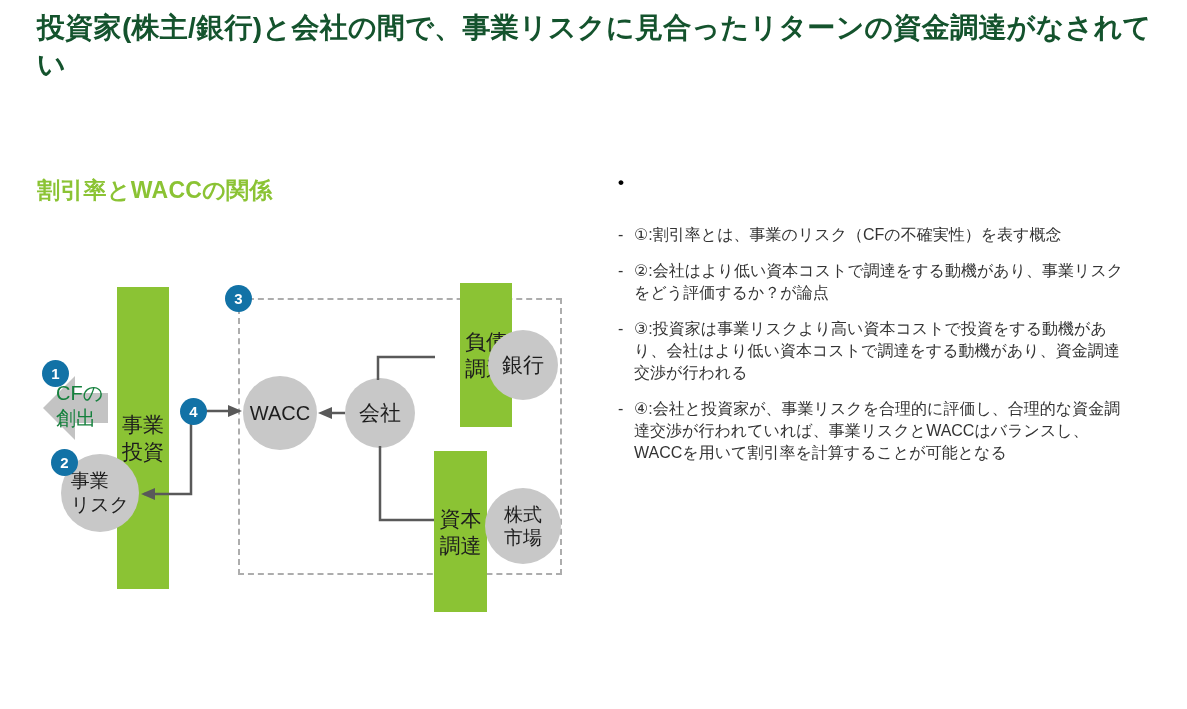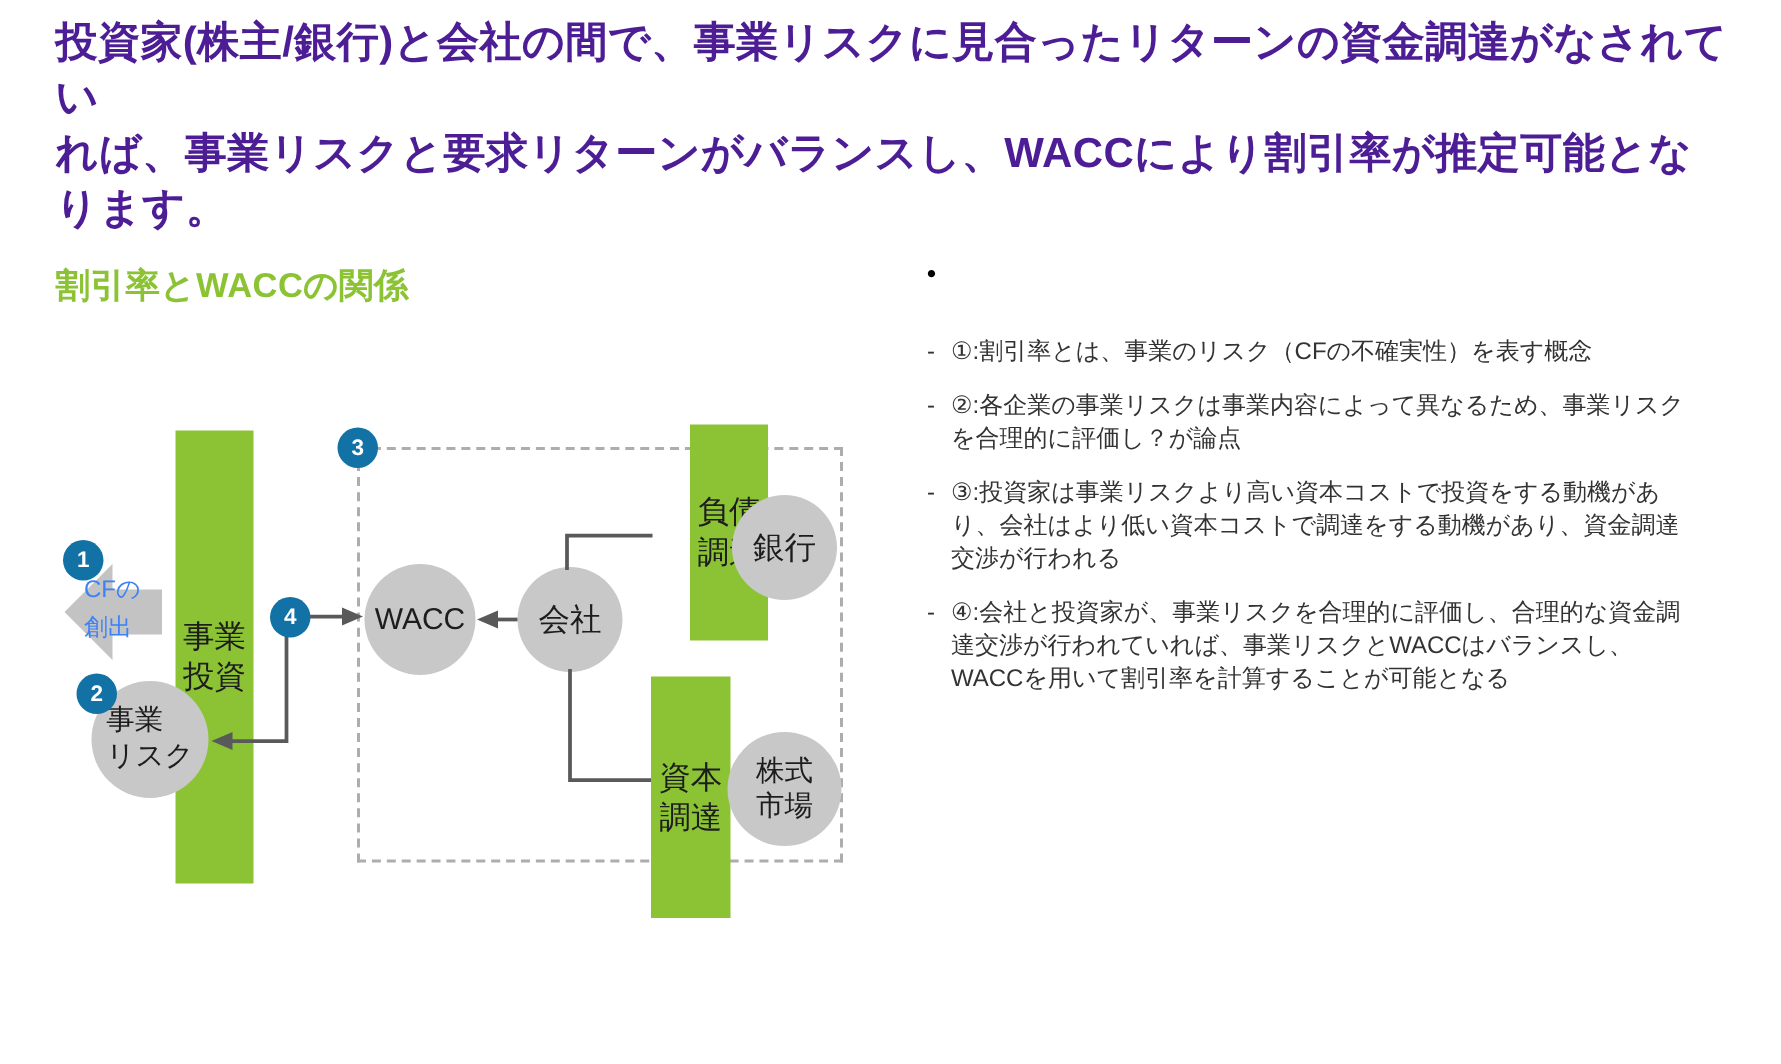--- a/index.html
+++ b/index.html
@@ -5,21 +5,21 @@
   html,body{margin:0;padding:0;}
   body{
     width:1187px;height:709px;background:#ffffff;position:relative;overflow:hidden;
     font-family:"Liberation Sans","DejaVu Sans",sans-serif;
   }
   .abs{position:absolute;}
 
   
   .header{
     left:37px;top:9px;width:1116px;
-    font-size:28px;font-weight:bold;color:#4c1d95;line-height:37px;letter-spacing:.3px;
+    font-size:28px;font-weight:bold;color:#14532d;line-height:37px;letter-spacing:.3px;
   }
 
   
   .section-title{
     left:37px;top:127px;font-size:23px;font-weight:bold;color:#8BC334;letter-spacing:.3px;margin-top:48px;
   }
 
   
   .dashed-box{left:238px;top:298px;width:320px;height:273px;border:2px dashed #ADADAD;z-index:1;}
   .bar{background:#8BC334;z-index:2;display:flex;align-items:center;justify-content:center;}
@@ -32,21 +32,21 @@
         z-index:3;text-align:left;color:#1d1d1d;}
   .node-label{white-space:pre-line;}
   .node-risk{left:61px;top:454px;width:78px;height:78px;font-size:19px;line-height:24px;}
   .node-wacc{left:243px;top:376px;width:74px;height:74px;font-size:20px;}
   .node-company{left:345px;top:378px;width:70px;height:70px;font-size:21px;}
   .node-bank{left:488px;top:330px;width:70px;height:70px;font-size:21px;}
   .node-stock{left:485px;top:488px;width:76px;height:76px;font-size:19px;line-height:23px;font-family:Liberation Serif, serif;}
 
   .connectors{left:0;top:0;z-index:4;pointer-events:none;}
 
-  .cf-label{left:56px;top:381px;width:60px;font-size:16px;line-height:25px;color:#3b82f6;
+  .cf-label{left:56px;top:381px;width:60px;font-size:20px;line-height:25px;color:#15803d;
             white-space:pre-line;z-index:5;}
 
   .badge{width:27px;height:27px;border-radius:50%;background:#1272A6;color:#ffffff;
          font-size:15px;font-weight:bold;display:flex;align-items:center;justify-content:center;z-index:6;}
   .badge-1{left:42px;top:360px;}
   .badge-2{left:51px;top:449px;}
   .badge-3{left:225px;top:285px;}
   .badge-4{left:180px;top:398px;}
 
   
@@ -56,21 +56,20 @@
   .panel-items{margin-top:30px;}
   .panel-item{display:flex;margin-bottom:14px;font-size:16px;line-height:22px;color:#333333;}
   .panel-item .marker{width:16px;flex:none;}
   .panel-item .text{width:500px;}
 </style>
 </head>
 <body>
 
 <div class="abs header">
   <div>投資家(株主/銀行)と会社の間で、事業リスクに見合ったリターンの資金調達がなされてい</div>
-  <div>れば、事業リスクと要求リターンがバランスし、WACCにより割引率が推定可能となります。</div>
 </div>
 
 <div class="abs section-title">割引率とWACCの関係</div>
 
 <div class="abs dashed-box"></div>
 
 <div class="abs bar bar-invest">
   <span class="bar-label">事業
 投資</span>
 </div>
@@ -129,21 +128,21 @@
   <div class="panel-heading">
     <span class="bullet">•</span>
   </div>
   <div class="panel-items">
     <div class="panel-item">
       <span class="marker">-</span>
       <span class="text">①:割引率とは、事業のリスク（CFの不確実性）を表す概念</span>
     </div>
     <div class="panel-item">
       <span class="marker">-</span>
-      <span class="text">②:各企業の事業リスクは事業内容によって異なるため、事業リスクを合理的に評価し？が論点</span>
+      <span class="text">②:会社はより低い資本コストで調達をする動機があり、事業リスクをどう評価するか？が論点</span>
     </div>
     <div class="panel-item">
       <span class="marker">-</span>
       <span class="text">③:投資家は事業リスクより高い資本コストで投資をする動機があり、会社はより低い資本コストで調達をする動機があり、資金調達交渉が行われる</span>
     </div>
     <div class="panel-item">
       <span class="marker">-</span>
       <span class="text">④:会社と投資家が、事業リスクを合理的に評価し、合理的な資金調達交渉が行われていれば、事業リスクとWACCはバランスし、WACCを用いて割引率を計算することが可能となる</span>
     </div>
   </div>

